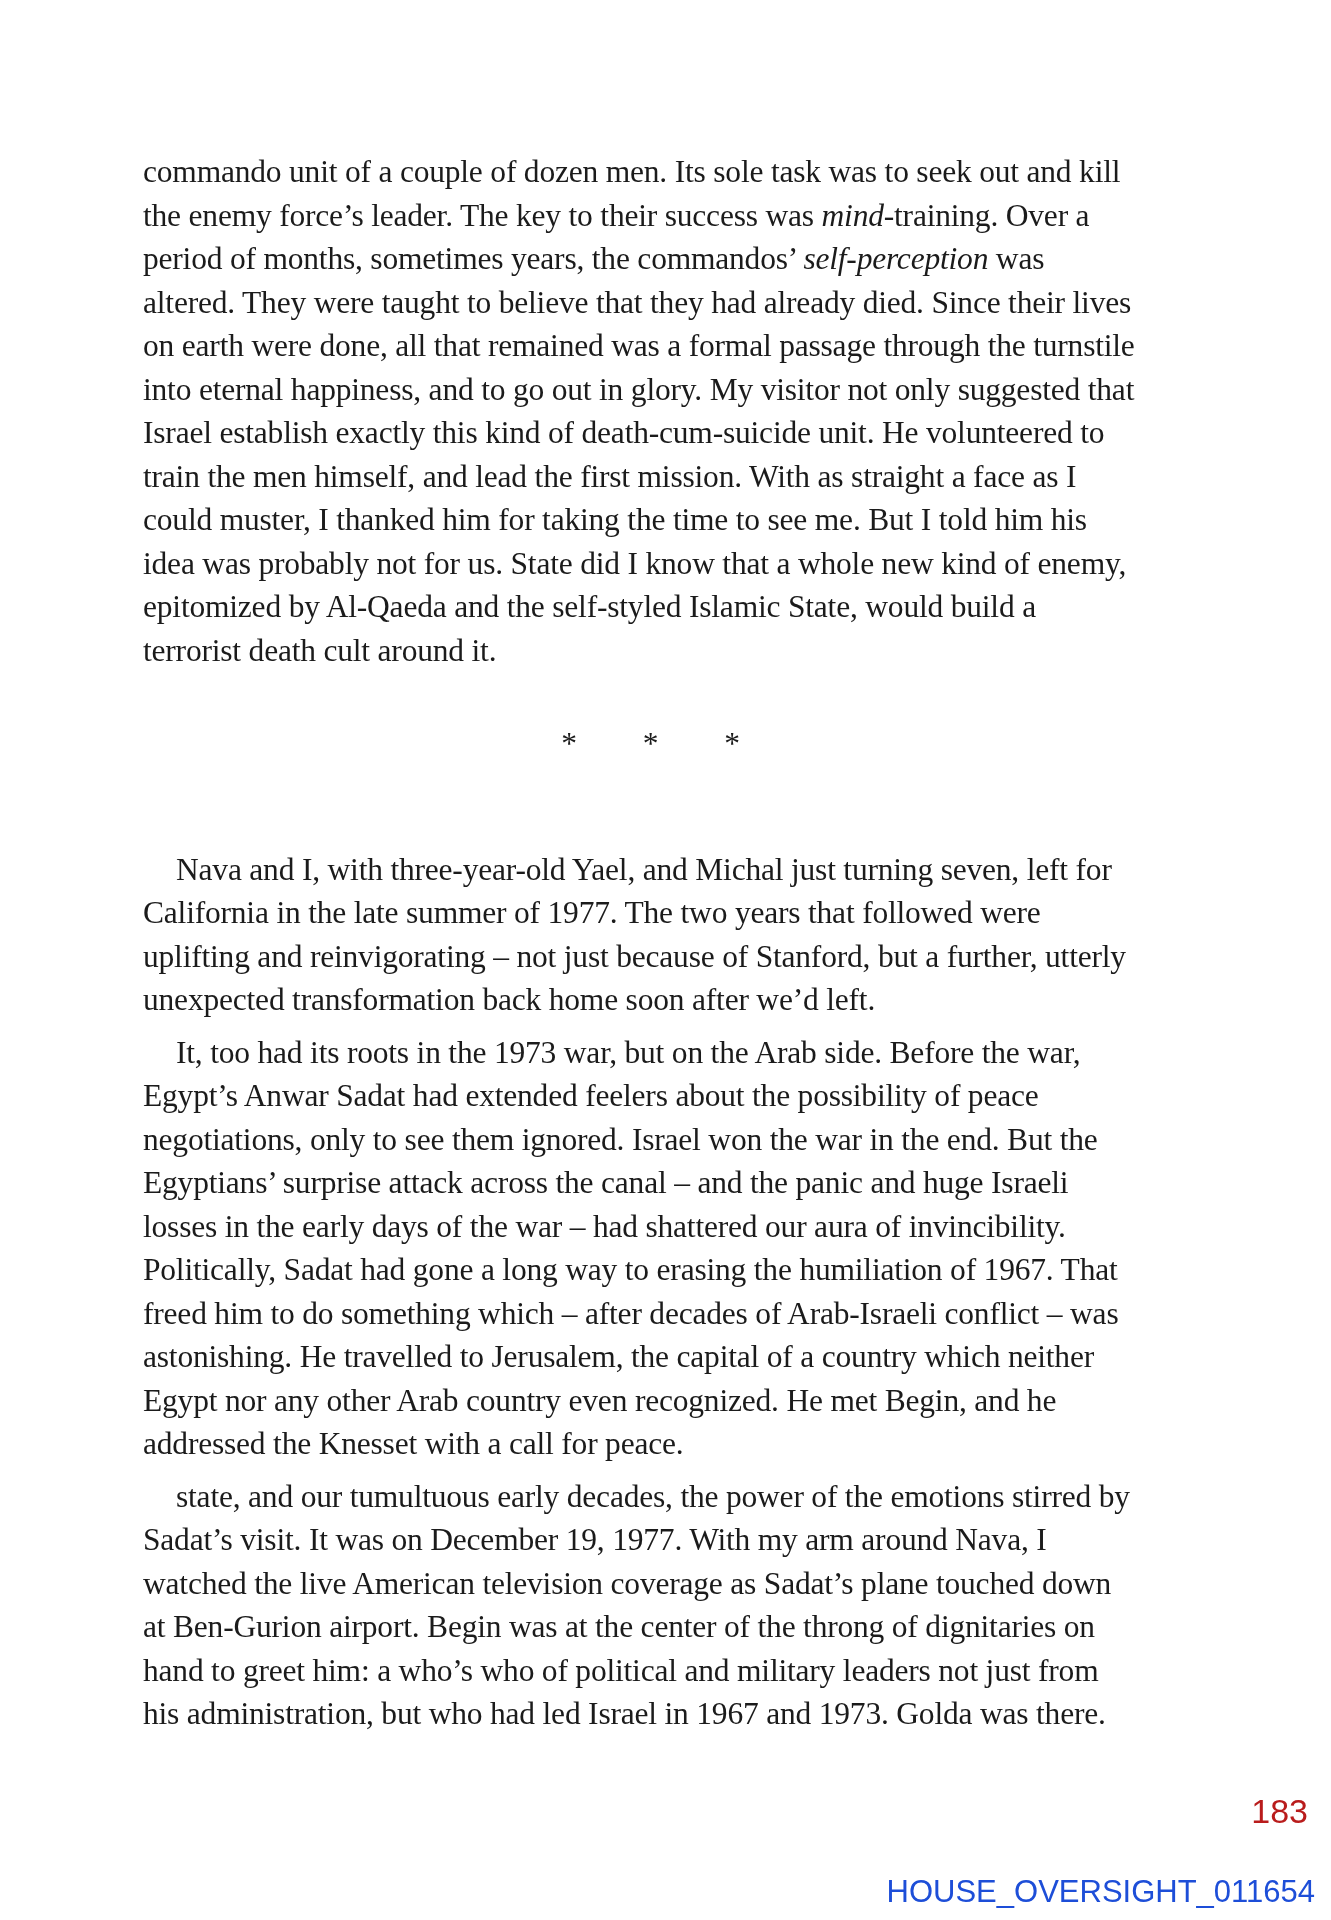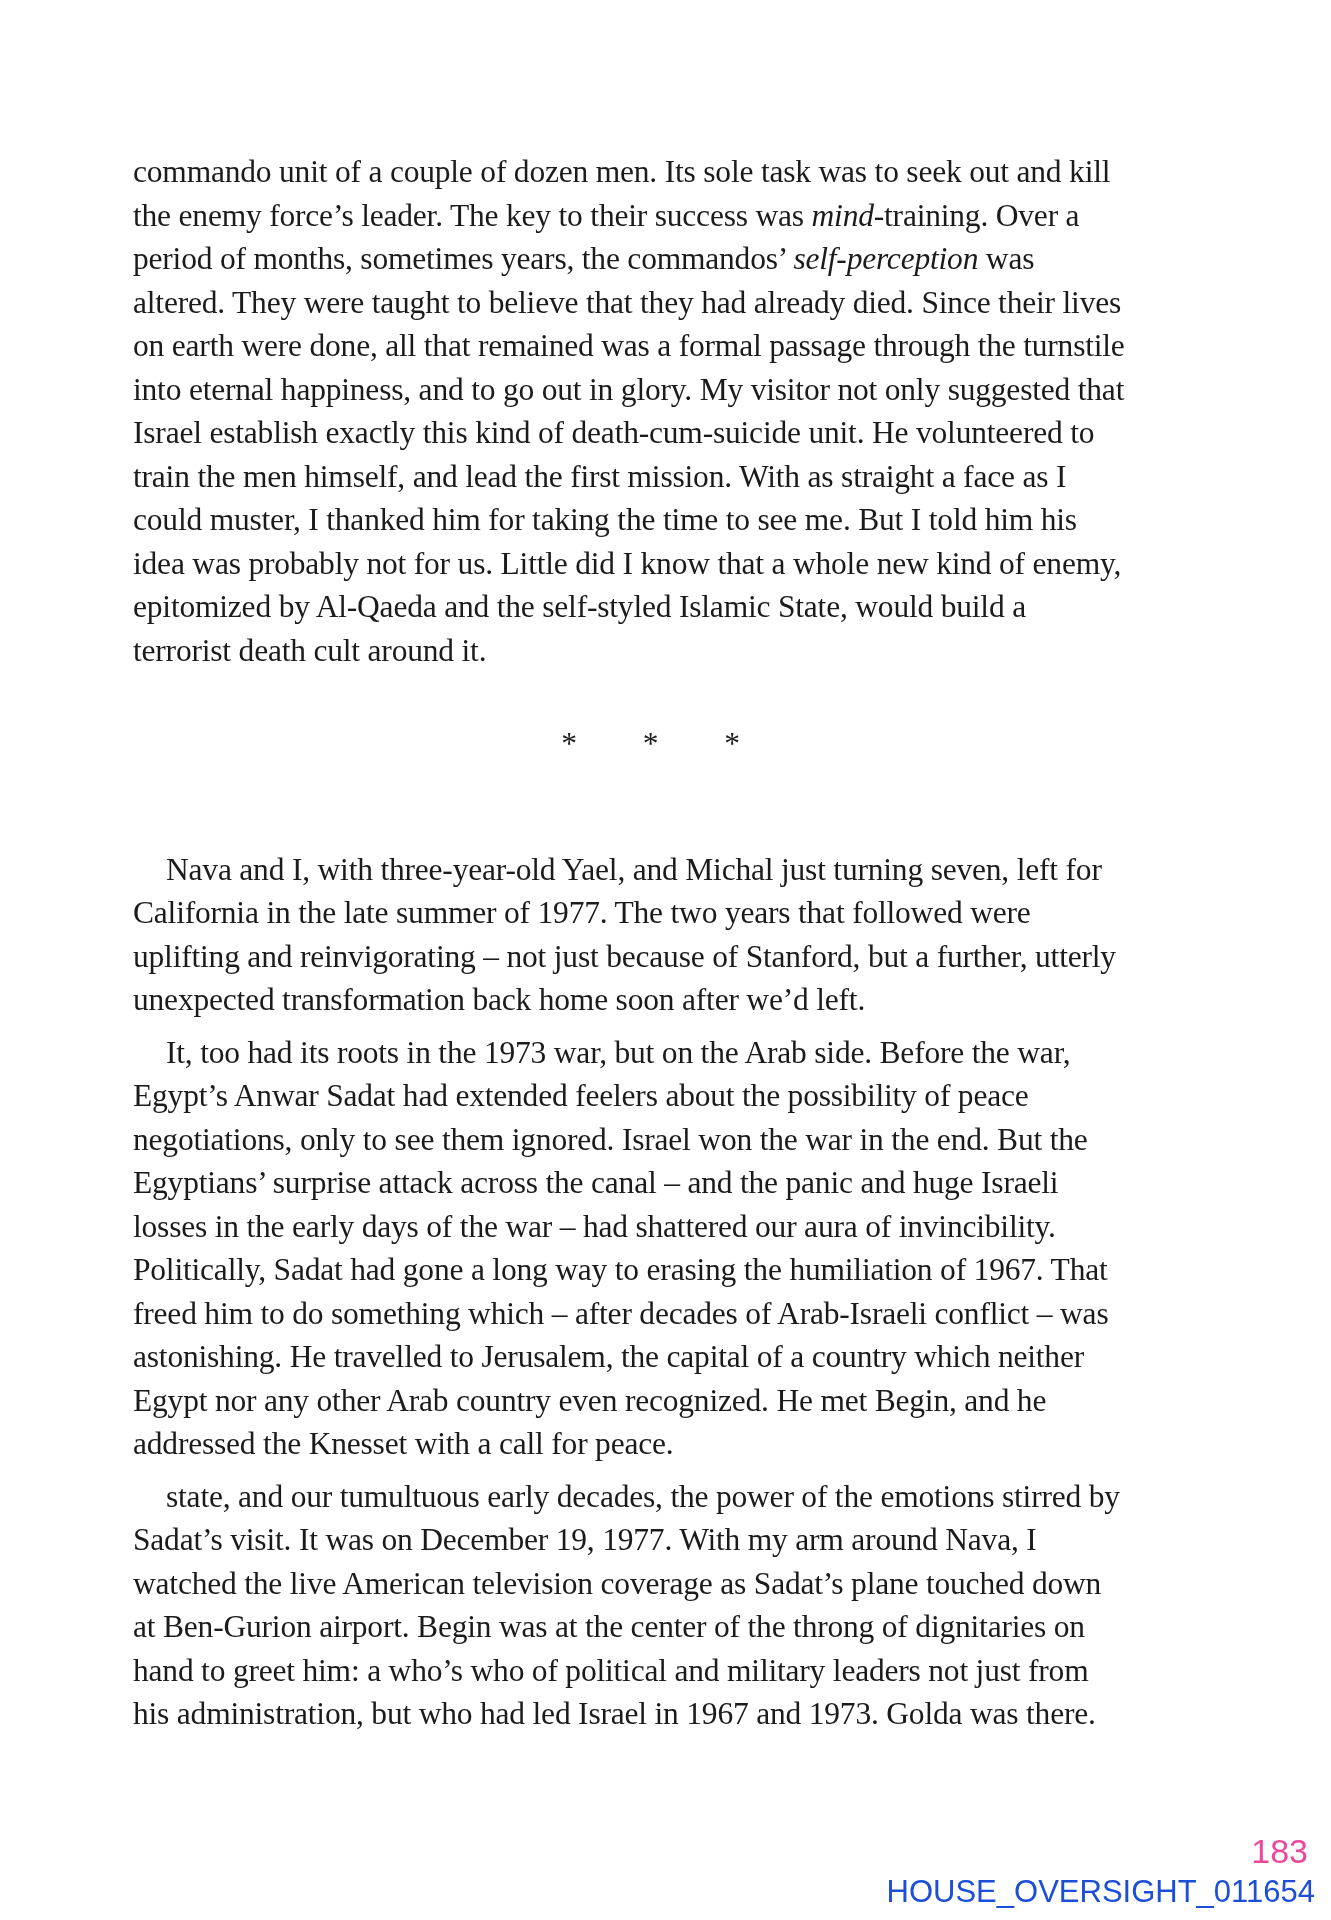--- a/index.html
+++ b/index.html
@@ -19,21 +19,21 @@
     position: absolute;
     left: 133px;
     top: 150px;
     width: 1035px;
     font-size: 31.5px;
     line-height: 43.5px;
     letter-spacing: -0.2px;
     color: #1b1b1b;
   }
   .para {
-    margin: 0 0 9px 0;
+    margin: 0 0 9px 10px;
     padding: 0;
   }
   .para .line {
     display: block;
     white-space: nowrap;
   }
   .para.indent .line:first-child {
     text-indent: 33px;
   }
   .para em {
@@ -46,25 +46,25 @@
     text-align: center;
     line-height: 43.5px;
     color: #1b1b1b;
   }
   .separator .star {
     display: inline-block;
     margin: 0 33px;
   }
   .page-number {
     position: absolute;
-    top: 1832px;
+    top: 1792px;
     right: 23px;
     font-family: "Liberation Sans", sans-serif;
     font-size: 34px;
-    color: #ec4899;
+    color: #b91c1c;
   }
   .bates-stamp {
     position: absolute;
     top: 1874px;
     right: 16px;
     font-family: Liberation Sans, sans-serif;
     font-size: 31px;
     color: #1d4ed8;
   }
 </style>
@@ -76,21 +76,21 @@
       <p class="para">
         <span class="line"><span>commando unit of a couple of dozen men. Its sole task was to seek out and kill</span></span>
         <span class="line"><span>the enemy force’s leader. The key to their success was </span><em>mind</em><span>-training. Over a</span></span>
         <span class="line"><span>period of months, sometimes years, the commandos’ </span><em>self-perception</em><span> was</span></span>
         <span class="line"><span>altered. They were taught to believe that they had already died. Since their lives</span></span>
         <span class="line"><span>on earth were done, all that remained was a formal passage through the turnstile</span></span>
         <span class="line"><span>into eternal happiness, and to go out in glory. My visitor not only suggested that</span></span>
         <span class="line"><span>Israel establish exactly this kind of death-cum-suicide unit. He volunteered to</span></span>
         <span class="line"><span>train the men himself, and lead the first mission. With as straight a face as I</span></span>
         <span class="line"><span>could muster, I thanked him for taking the time to see me. But I told him his</span></span>
-        <span class="line"><span>idea was probably not for us. Little did I know that a whole new kind of enemy,</span></span>
+        <span class="line"><span>idea was probably not for us. State did I know that a whole new kind of enemy,</span></span>
         <span class="line"><span>epitomized by Al-Qaeda and the self-styled Islamic State, would build a</span></span>
         <span class="line"><span>terrorist death cult around it.</span></span>
       </p>
       <div class="separator"><span class="star">*</span><span class="star">*</span><span class="star">*</span></div>
       <p class="para indent">
         <span class="line"><span>Nava and I, with three-year-old Yael, and Michal just turning seven, left for</span></span>
         <span class="line"><span>California in the late summer of 1977. The two years that followed were</span></span>
         <span class="line"><span>uplifting and reinvigorating – not just because of Stanford, but a further, utterly</span></span>
         <span class="line"><span>unexpected transformation back home soon after we’d left.</span></span>
       </p>

